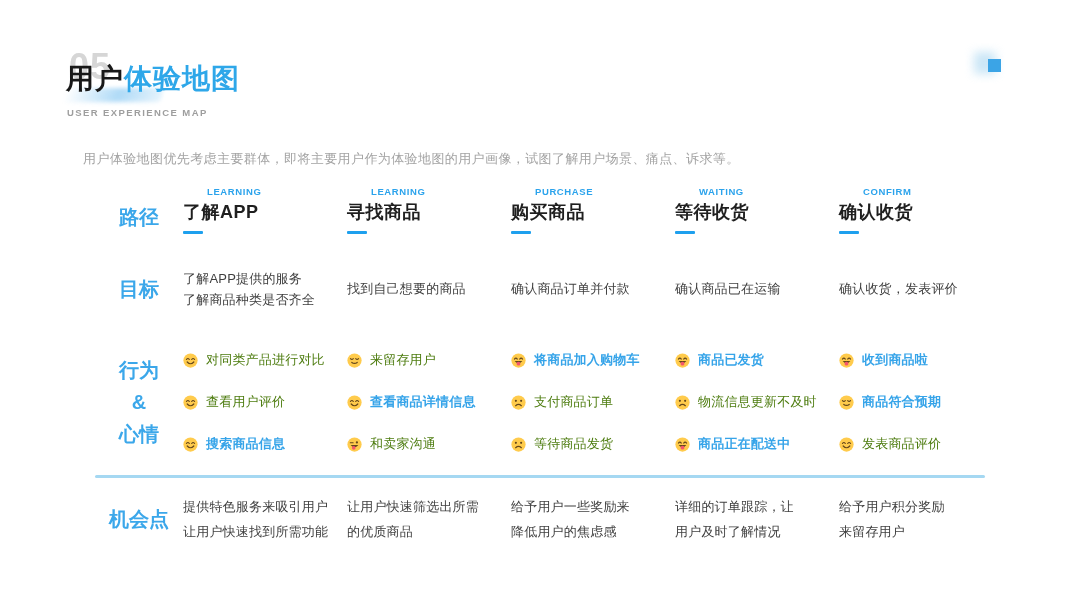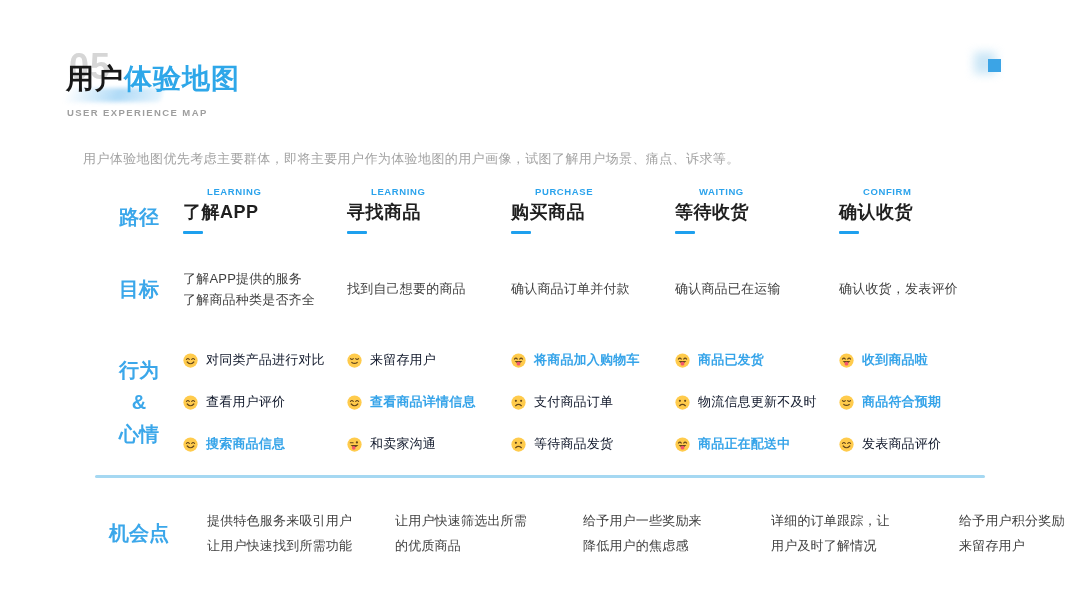--- a/index.html
+++ b/index.html
@@ -70,26 +70,26 @@
   .goal-text{
     font-size:13px;color:#3f3f3f;line-height:1.65;white-space:pre-line;letter-spacing:0.2px;
   }
   
   .row-behavior{margin-top:40px;}
   .b-item{display:flex;align-items:center;margin-bottom:24px;}
   .b-item:last-child{margin-bottom:0;}
   .emoji{display:inline-flex;width:15px;height:15px;flex:none;margin-right:8px;}
   .emoji svg{width:100%;height:100%;display:block;}
   .b-text{font-size:13px;letter-spacing:0.2px;white-space:nowrap;}
-  .tone-dark{color:#0f172a;}
+  .tone-dark{color:#4d7c0f;}
   .tone-blue{color:#36a4e9;font-weight:600;}
   
   .divider{height:2.5px;background:#a5d8f2;border-radius:2px;margin:22px 52px 0 0;}
   
-  .row-opportunity{margin-top:30px;min-height:50px;gap:24px;}
+  .row-opportunity{margin-top:16px;min-height:50px;}
   .opp-text{
     font-size:13px;color:#3f3f3f;line-height:1.95;white-space:pre-line;letter-spacing:0.2px;
   }
 </style>
 </head>
 <body>
 
 <div class="page-num">05</div>
 <div class="title-swoosh"></div>
 <h1 class="title"><span class="t-dark">用户</span><span class="t-blue">体验地图</span></h1>

